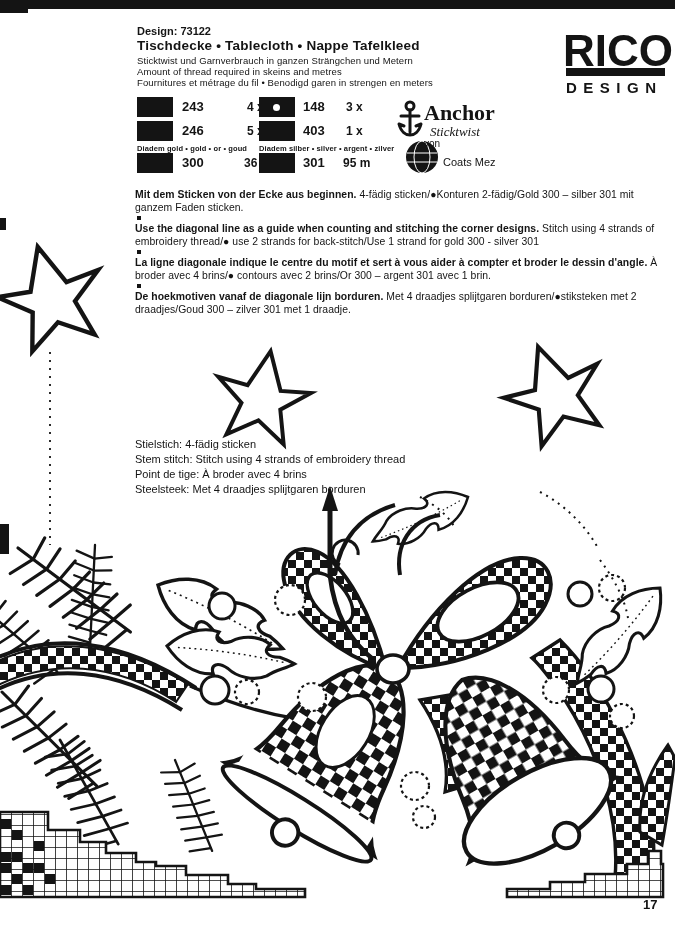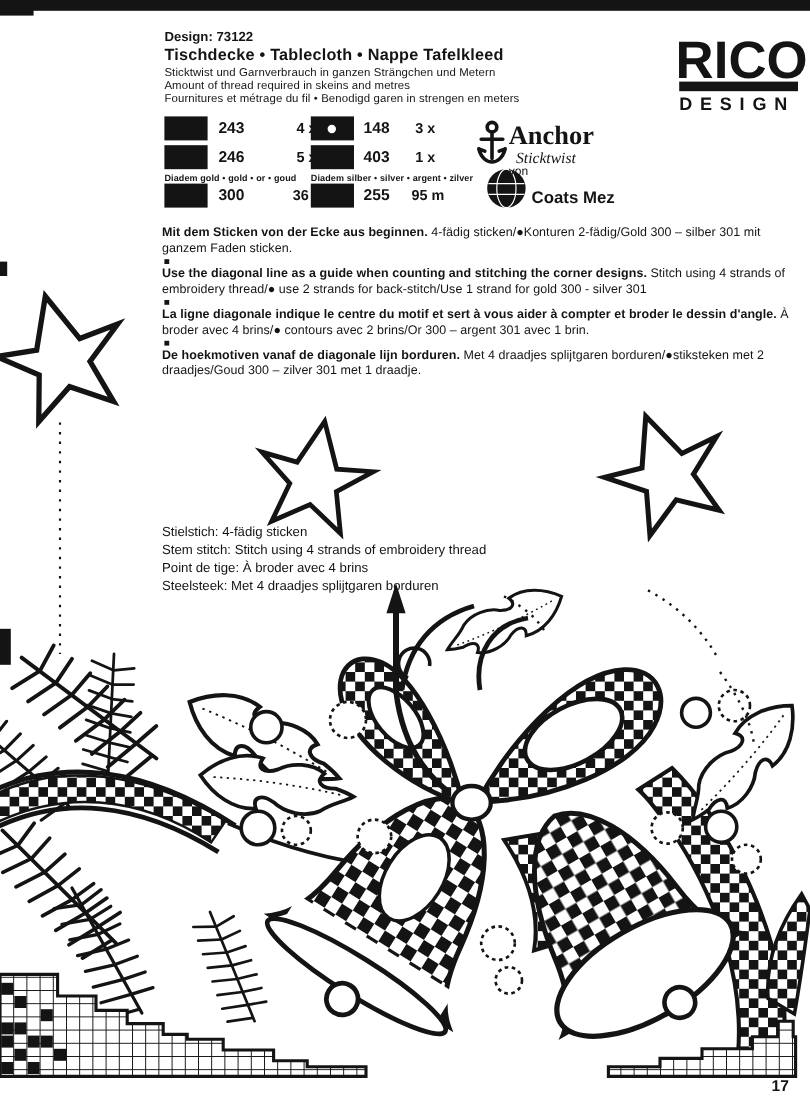--- a/index.html
+++ b/index.html
@@ -20,21 +20,21 @@
   
   .swatch{width:36px;height:20px;background:#141414;}
   .swatch .dot{position:absolute;left:14px;top:7px;width:7px;height:7px;background:#fff;border-radius:50%;}
   .t-code{font-size:13px;font-weight:bold;}
   .t-qty{font-size:12px;font-weight:bold;}
   .t-label{font-size:7.5px;font-weight:bold;letter-spacing:.1px;}
   
   .anchor-name{left:424px;top:100px;font-size:22px;font-weight:bold;font-family:"Liberation Serif",serif;}
   .anchor-script{left:430px;top:124px;font-size:13px;font-style:italic;font-family:"Liberation Serif",serif;}
   .von{left:424px;top:138px;font-size:10px;}
-  .coats{left:443px;top:156px;font-size:14px;font-weight:bold;}
+  .coats{left:443px;top:156px;font-size:11px;font-weight:normal;}
   
   .para{left:135px;width:537px;font-size:10.4px;line-height:13px;letter-spacing:.05px;}
   .para b{font-weight:bold;}
   .sep-dot{left:137px;width:4px;height:4px;background:#141414;}
   
   .stitch{left:135px;width:420px;font-size:11px;line-height:15px;font-weight:normal;}
   .pagenum{left:643px;top:897px;font-size:13px;font-weight:bold;}
   .bar1{left:0;top:0;width:675px;height:9px;background:#141414;}
   .bar2{left:0;top:0;width:28px;height:13px;background:#141414;}
 </style>
@@ -215,21 +215,21 @@
   <div class="abs txt t-code" style="left:303px;top:123px">403</div>
   <div class="abs txt t-qty" style="left:346px;top:124px">1 x</div>
 
   <div class="abs txt t-label" style="left:137px;top:144px">Diadem gold • gold • or • goud</div>
   <div class="abs txt t-label" style="left:259px;top:144px">Diadem silber • silver • argent • zilver</div>
 
   <div class="abs txt swatch" style="left:137px;top:153px"></div>
   <div class="abs txt t-code" style="left:182px;top:155px">300</div>
   <div class="abs txt t-qty" style="left:244px;top:156px">36 m</div>
   <div class="abs txt swatch" style="left:259px;top:153px"></div>
-  <div class="abs txt t-code" style="left:303px;top:155px">255</div>
+  <div class="abs txt t-code" style="left:303px;top:155px">301</div>
   <div class="abs txt t-qty" style="left:343px;top:156px">95 m</div>
 
   <svg class="abs txt" style="left:396px;top:100px" width="28" height="38" viewBox="0 0 28 38">
     <circle cx="14" cy="6" r="4" fill="none" stroke="#141414" stroke-width="3"></circle>
     <path d="M14,10 L14,32 M5,16 L23,16 M3,24 C5,32 10,35 14,35 C18,35 23,32 25,24 M3,24 L8,26 M25,24 L20,26" fill="none" stroke="#141414" stroke-width="3" stroke-linecap="round"></path>
   </svg>
   <div class="abs txt anchor-name">Anchor</div>
   <div class="abs txt anchor-script">Sticktwist</div>
   <svg class="abs txt" style="left:405px;top:140px" width="34" height="34" viewBox="0 0 34 34">
     <circle cx="17" cy="17" r="16" fill="#141414"></circle>

